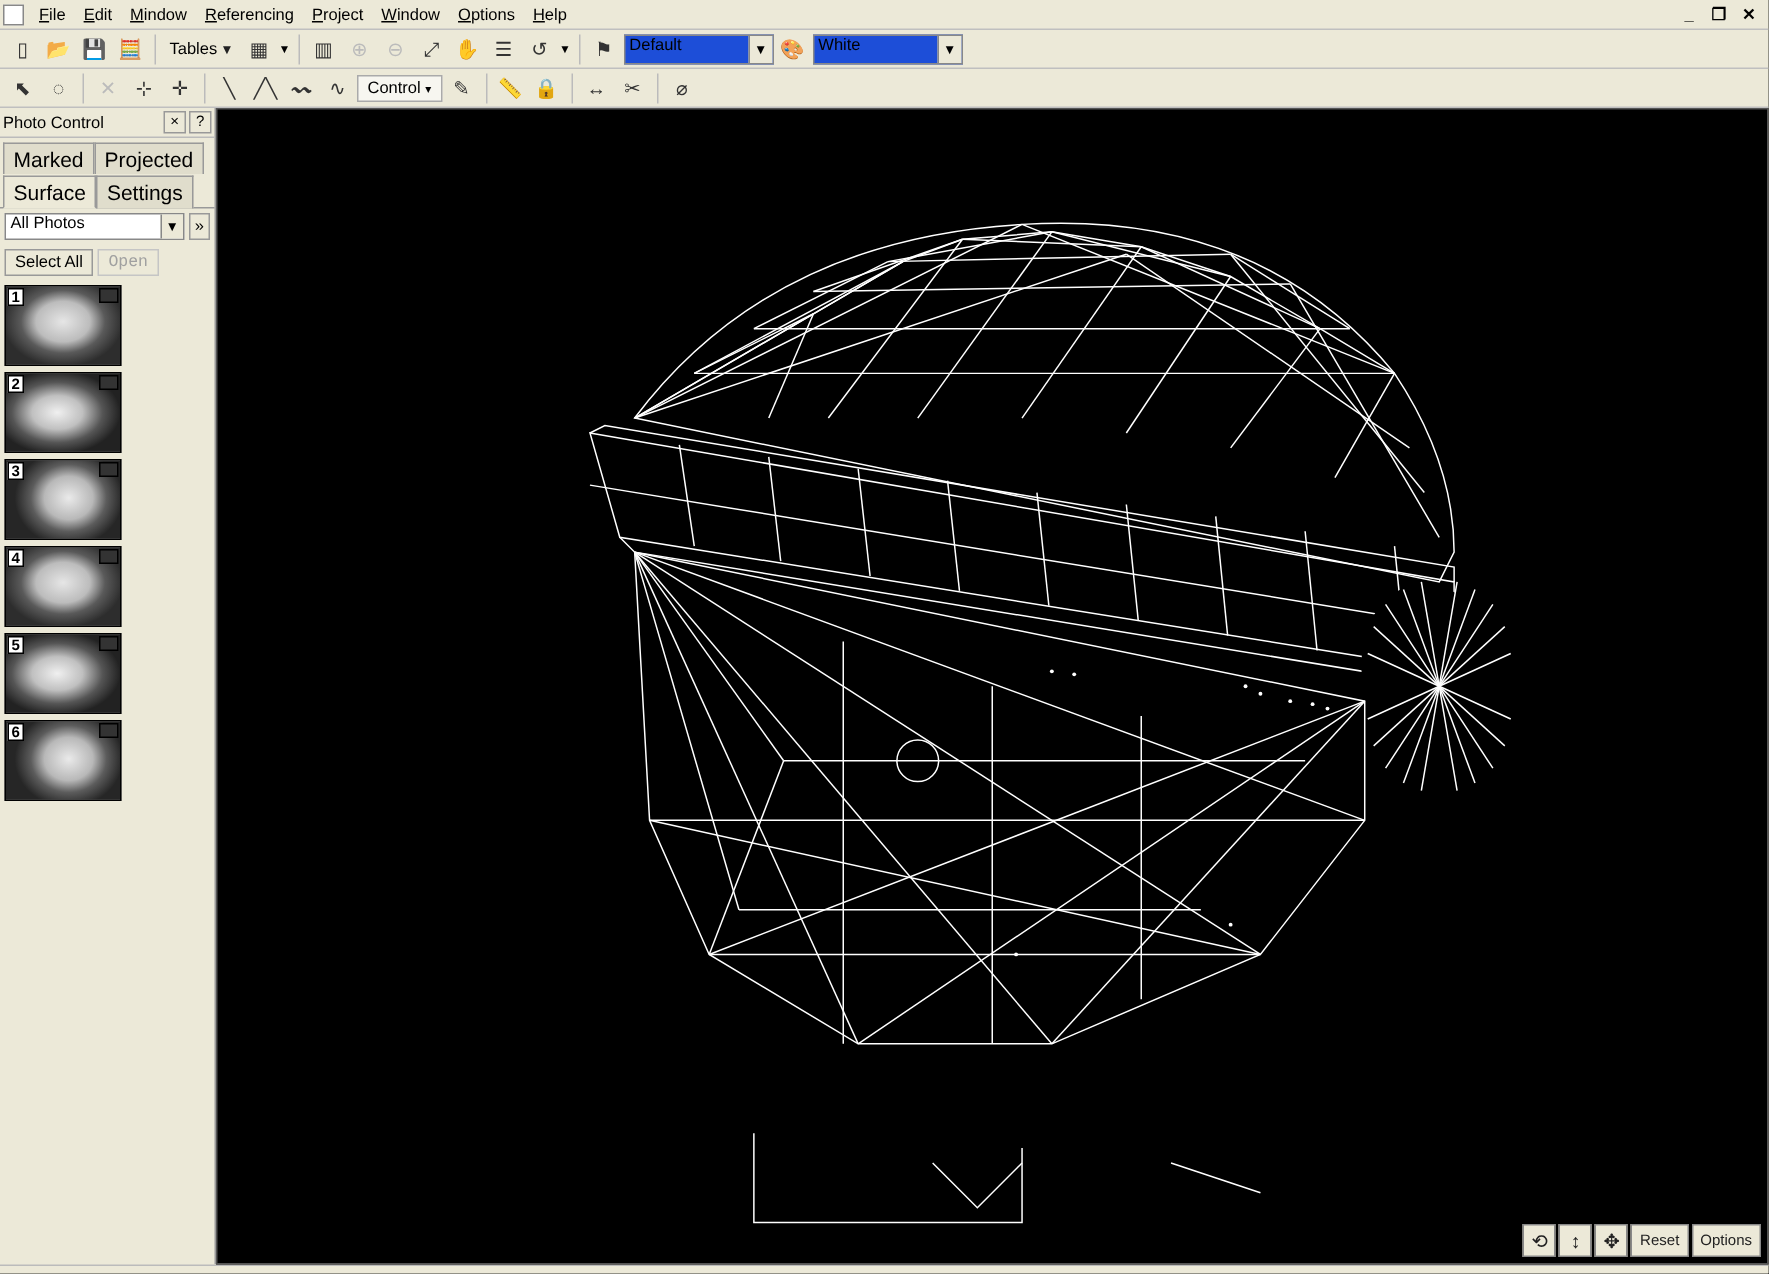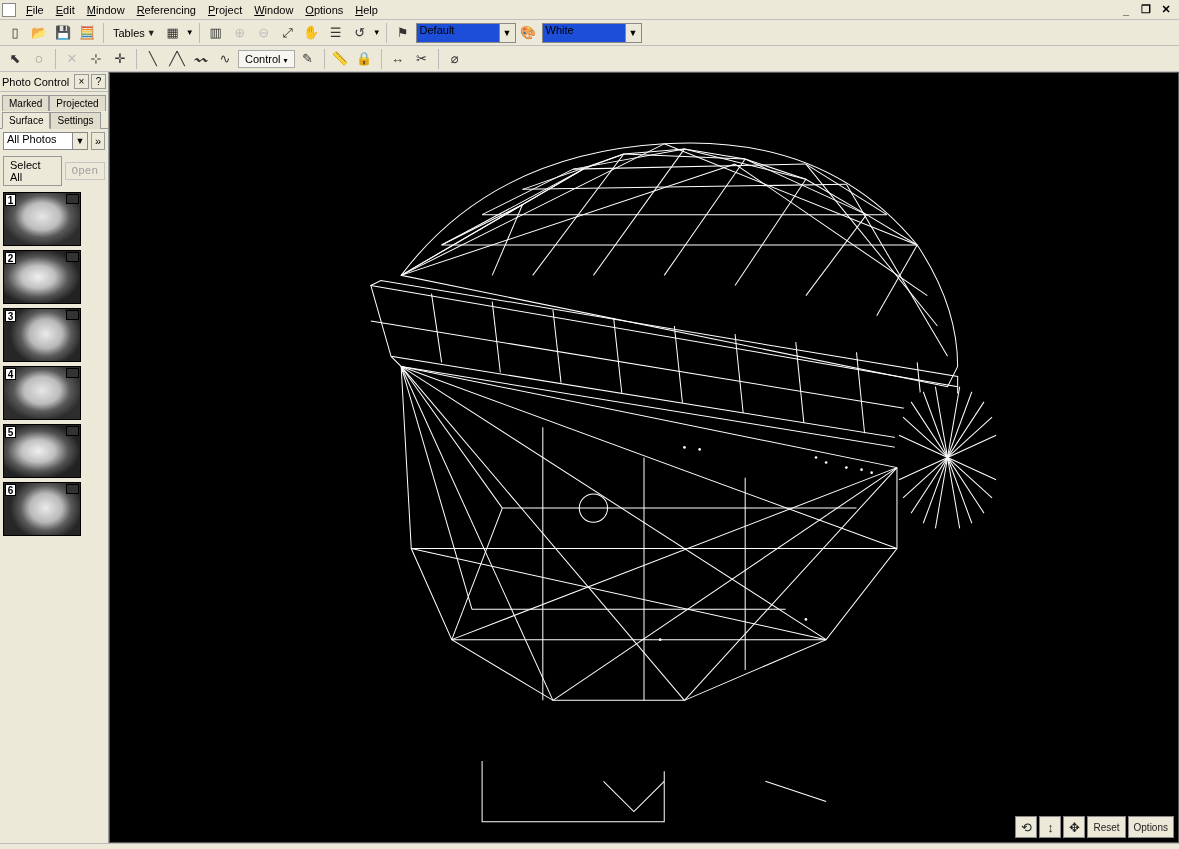--- a/index.html
+++ b/index.html
@@ -82,21 +82,21 @@
     background:#f7f6f0;
     font-size:11px;
   }
 
   .content-row {
     flex: 1;
     display: flex;
     min-height: 0;
   }
   .side-panel {
-    width: 109px;
+    width: 144px;
     background:#ece9d8;
     border-right:1px solid #999;
     display:flex; flex-direction:column;
   }
   .panel-title {
     display:flex; align-items:center;
     padding:2px 2px;
     font-size:11px;
     border-bottom:1px solid #bbb;
     gap:2px;
@@ -110,21 +110,21 @@
   .tabs-row {
     display:flex;
     padding: 2px 2px 0 2px;
     gap:0;
   }
   .tab {
     padding:2px 6px;
     border:1px solid #999;
     border-bottom:none;
     background:#ece9d8;
-    font-size:10px;
+    font-size:14px;
     position:relative;
     top:1px;
   }
   .tab.active { background:#ece9d8; border-bottom:1px solid #ece9d8; z-index:2;}
   .tab.inactive { background:#e0ddcc; }
   .tabs-sep { height:1px; background:#999;}
   .panel-row {
     display:flex; align-items:center; gap:3px;
     padding:3px 3px;
   }

